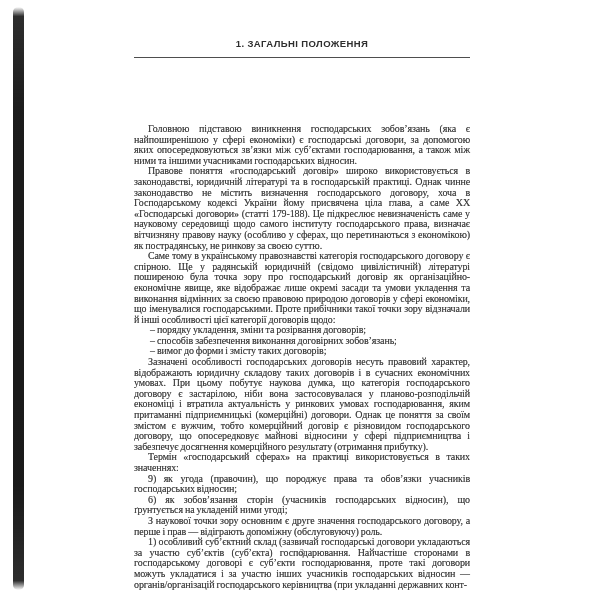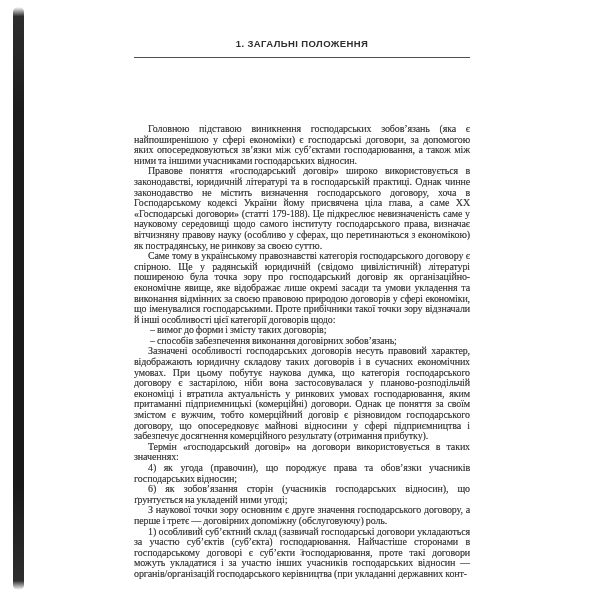--- a/index.html
+++ b/index.html
@@ -80,25 +80,26 @@
   <div class="gutter-shadow"></div>
 
   <div class="chapter-header">1.  ЗАГАЛЬНІ ПОЛОЖЕННЯ</div>
 
   <div class="header-rule"></div>
 
   <div class="body-text">
     <p class="para">Головною підставою виникнення господарських зобов’язань (яка є найпоширенішою у сфері економіки) є господарські договори, за допомогою яких опосередковуються зв’язки між суб’єктами господарювання, а також між ними та іншими учасниками господарських відносин.</p>
     <p class="para">Правове поняття «господарський договір» широко використовується в законодавстві, юридичній літературі та в господарській практиці. Однак чинне законодавство не містить визначення господарського договору, хоча в Господарському кодексі України йому присвячена ціла глава, а саме XX «Господарські договори» (статті 179-188). Це підкреслює невизначеність саме у науковому середовищі щодо самого інституту господарського права, визначає вітчизняну правову науку (особливо у сферах, що перетинаються з економікою) як пострадянську, не ринкову за своєю суттю.</p>
     <p class="para">Саме тому в українському правознавстві категорія господарського договору є спірною. Ще у радянській юридичній (свідомо цивілістичній) літературі поширеною була точка зору про господарський договір як організаційно-економічне явище, яке відображає лише окремі засади та умови укладення та виконання відмінних за своєю правовою природою договорів у сфері економіки, що іменувалися господарськими. Проте прибічники такої точки зору відзначали й інші особливості цієї категорії договорів щодо:</p>
+    <p class="dash-item">–  порядку укладення, зміни та розірвання договорів;</p>
+    <p class="dash-item">–  способів забезпечення виконання договірних зобов’язань;</p>
     <p class="dash-item">–  вимог до форми і змісту таких договорів;</p>
-    <p class="dash-item">–  способів забезпечення виконання договірних зобов’язань;</p>
     <p class="para">Зазначені особливості господарських договорів несуть правовий характер, відображають юридичну складову таких договорів і в сучасних економічних умовах. При цьому побутує наукова думка, що категорія господарського договору є застарілою, ніби вона застосовувалася у планово-розподільчій економіці і втратила актуальність у ринкових умовах господарювання, яким притаманні підприємницькі (комерційні) договори. Однак це поняття за своїм змістом є вужчим, тобто комерційний договір є різновидом господарського договору, що опосередковує майнові відносини у сфері підприємництва і забезпечує досягнення комерційного результату (отримання прибутку).</p>
-    <p class="para">Термін «господарський договір» на договори використовується в таких значеннях:</p>
-    <p class="num-item">4) як угода (правочин), що породжує права та обов’язки учасників господарських відносин;</p>
+    <p class="para">Термін «господарський сферах» на практиці використовується в таких значеннях:</p>
+    <p class="num-item">9) як угода (правочин), що породжує права та обов’язки учасників господарських відносин;</p>
     <p class="num-item">6) як зобов’язання сторін (учасників господарських відносин), що ґрунтується на укладеній ними угоді;</p>
-    <p class="para">З наукової точки зору основним є друге значення господарського договору, а перше і третє — договірних допоміжну (обслуговуючу) роль.</p>
+    <p class="para">З наукової точки зору основним є друге значення господарського договору, а перше і прав — відіграють допоміжну (обслуговуючу) роль.</p>
     <p class="para">1)  особливий суб’єктний склад (зазвичай господарські договори укладаються за участю суб’єктів (суб’єкта) господарювання. Найчастіше сторонами в господарському договорі є суб’єкти господарювання, проте такі договори можуть укладатися і за участю інших учасників господарських відносин — органів/організацій господарського керівництва (при укладанні державних конт-</p>
   </div>
 
   <div class="page-number">3</div>
 
 </div>
 
 </body></html>

